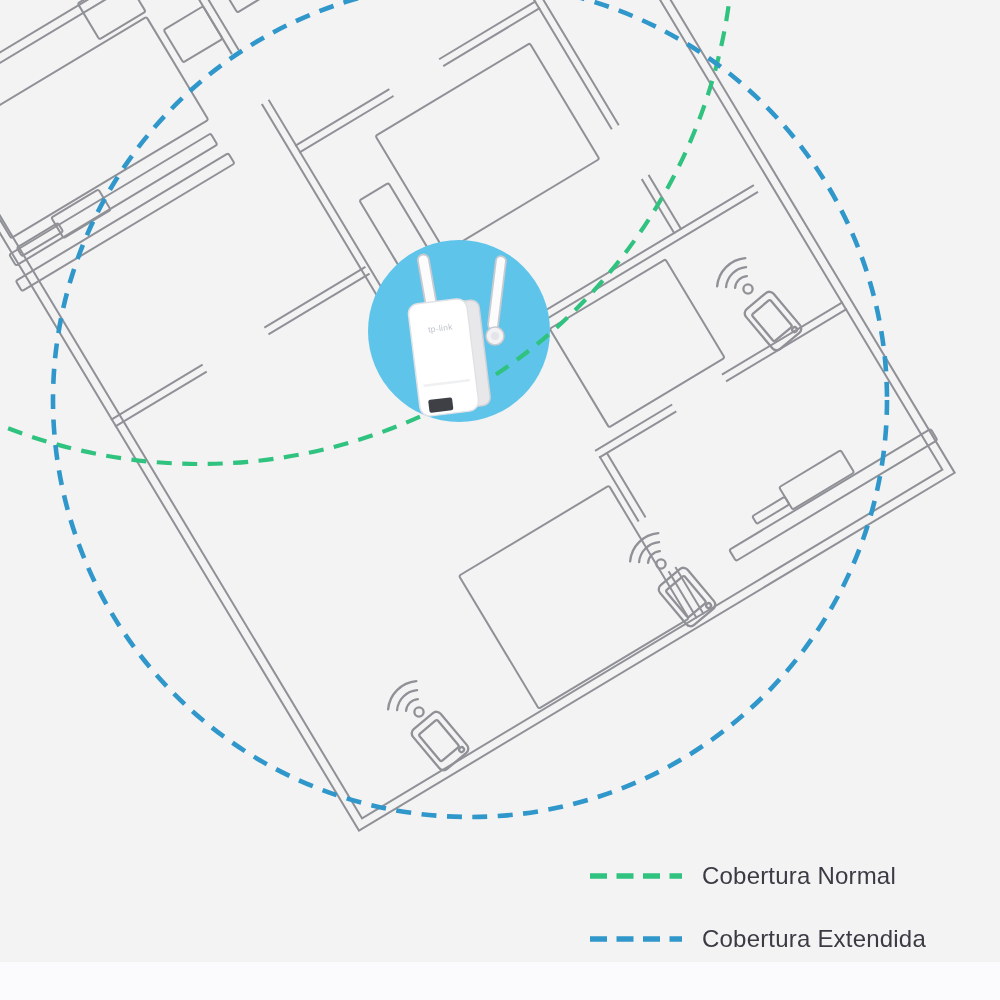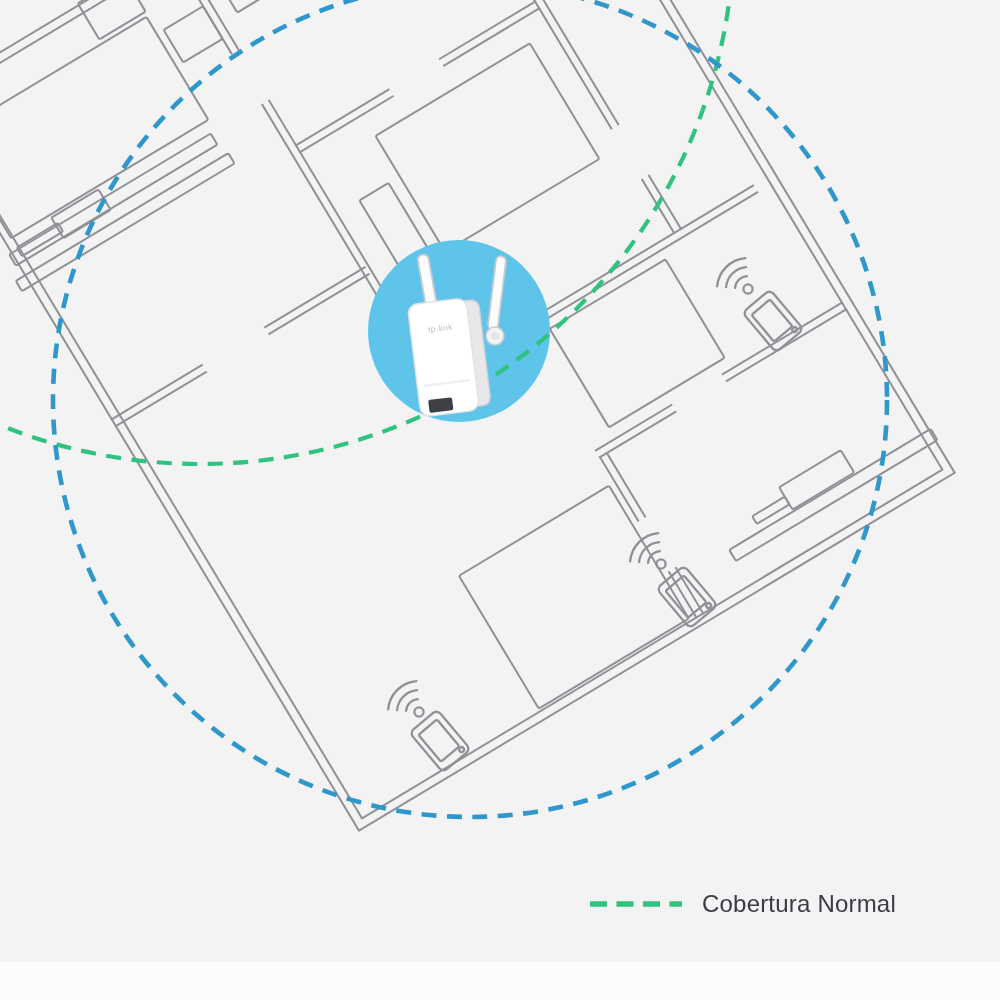--- a/index.html
+++ b/index.html
@@ -6,21 +6,21 @@
   body{font-family:"Liberation Sans", sans-serif;}
   .stage{
     position:relative;
     width:1000px;height:1000px;
     background:#f3f3f4;
     overflow:hidden;
   }
   .stage > svg{position:absolute;left:0;top:0;}
   .legend{
     position:absolute;
-    left:588px;top:890px;
+    left:588px;top:862px;
     display:flex;flex-direction:column;gap:35px;
   }
   .legend-row{
     display:flex;align-items:center;gap:18px;
   }
   .legend-row .label{
     font-size:24px;
     color:#3b3b44;
     letter-spacing:0.2px;
     white-space:nowrap;
@@ -126,15 +126,21 @@
     </g>
   </svg>
 
   <div class="legend">
     <div class="legend-row">
       <svg width="96" height="8">
         <line x1="2" y1="4" x2="94" y2="4" stroke="#30c27f"></line>
       </svg>
       <span class="label">Cobertura Normal</span>
     </div>
+    <div class="legend-row">
+      <svg width="96" height="8">
+        <line x1="2" y1="4" x2="94" y2="4" stroke="#3097cb"></line>
+      </svg>
+      <span class="label">Cobertura Extendida</span>
+    </div>
   </div>
 
 </div>
 
 </body></html>

